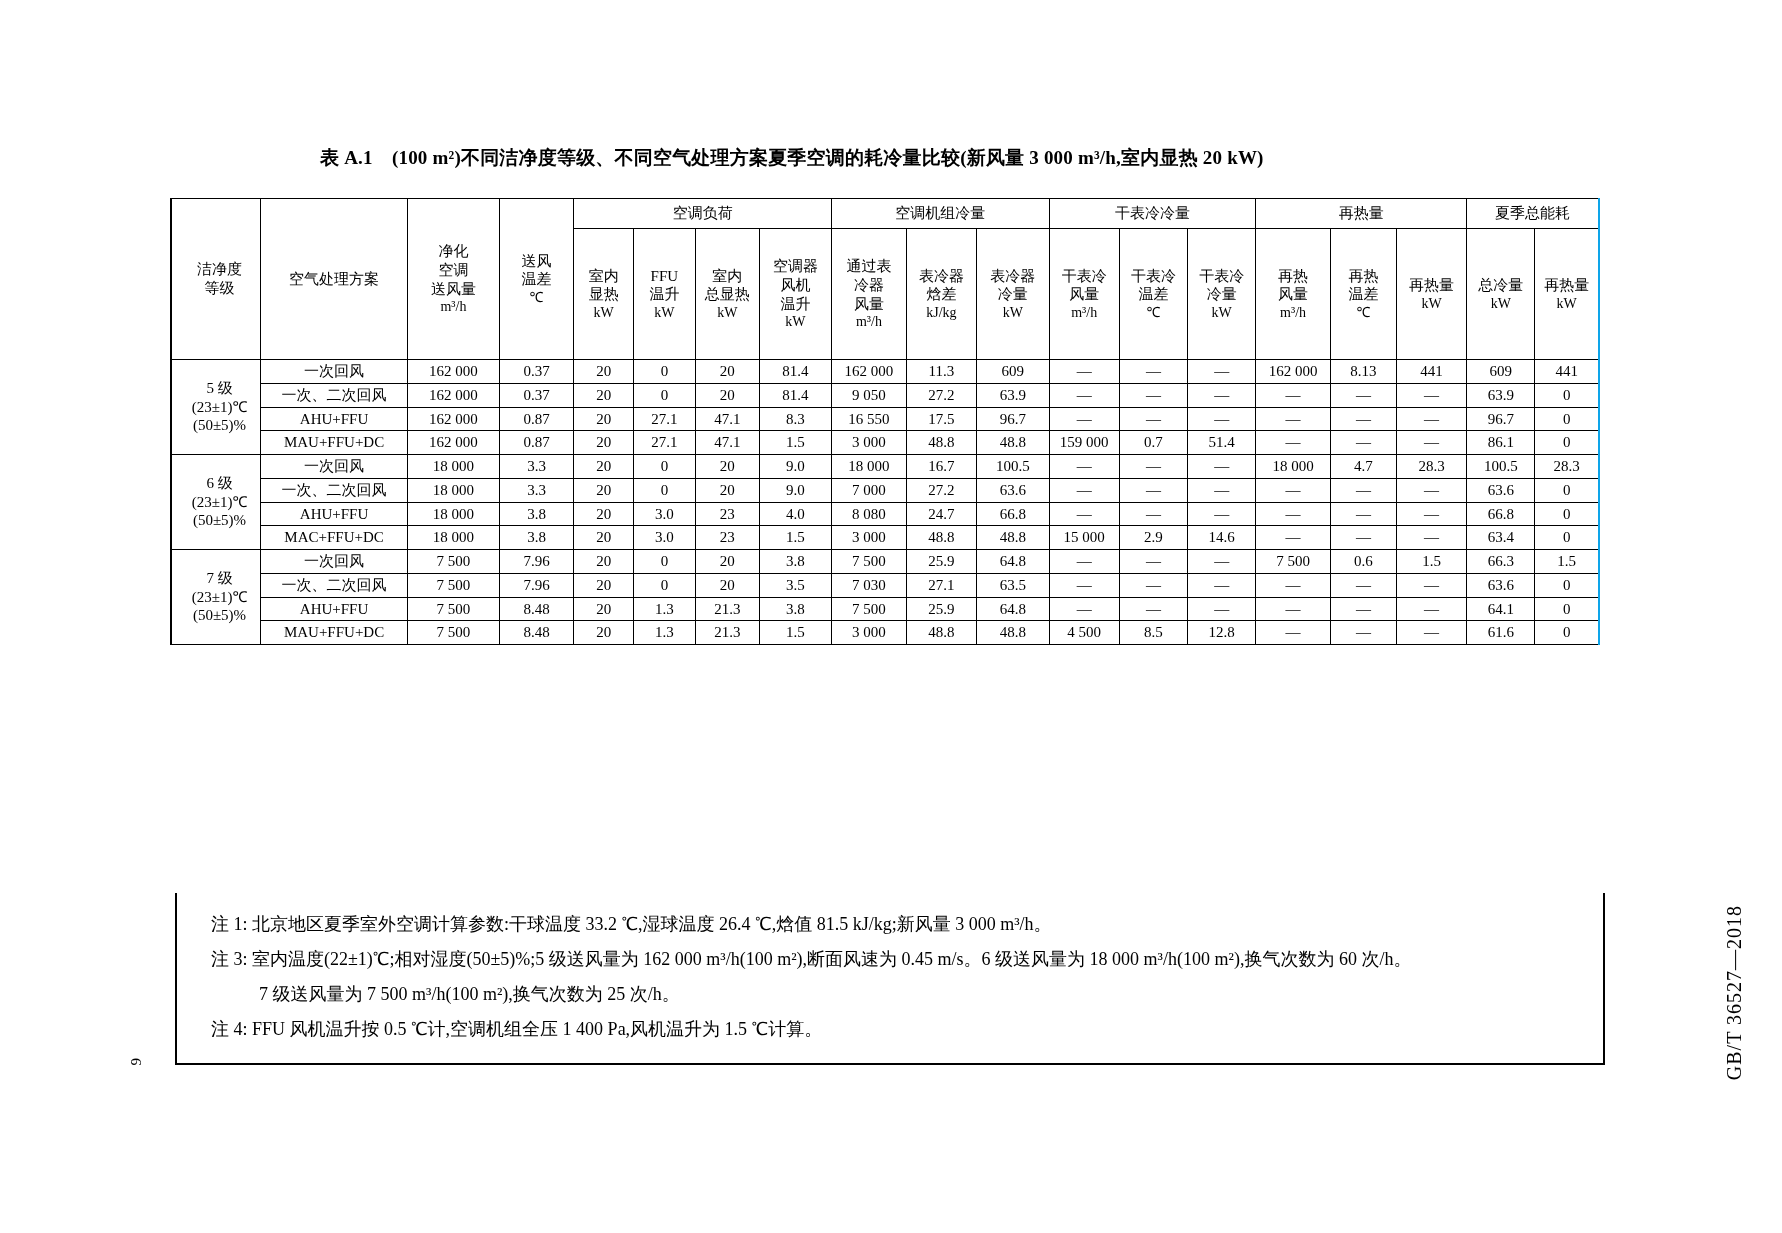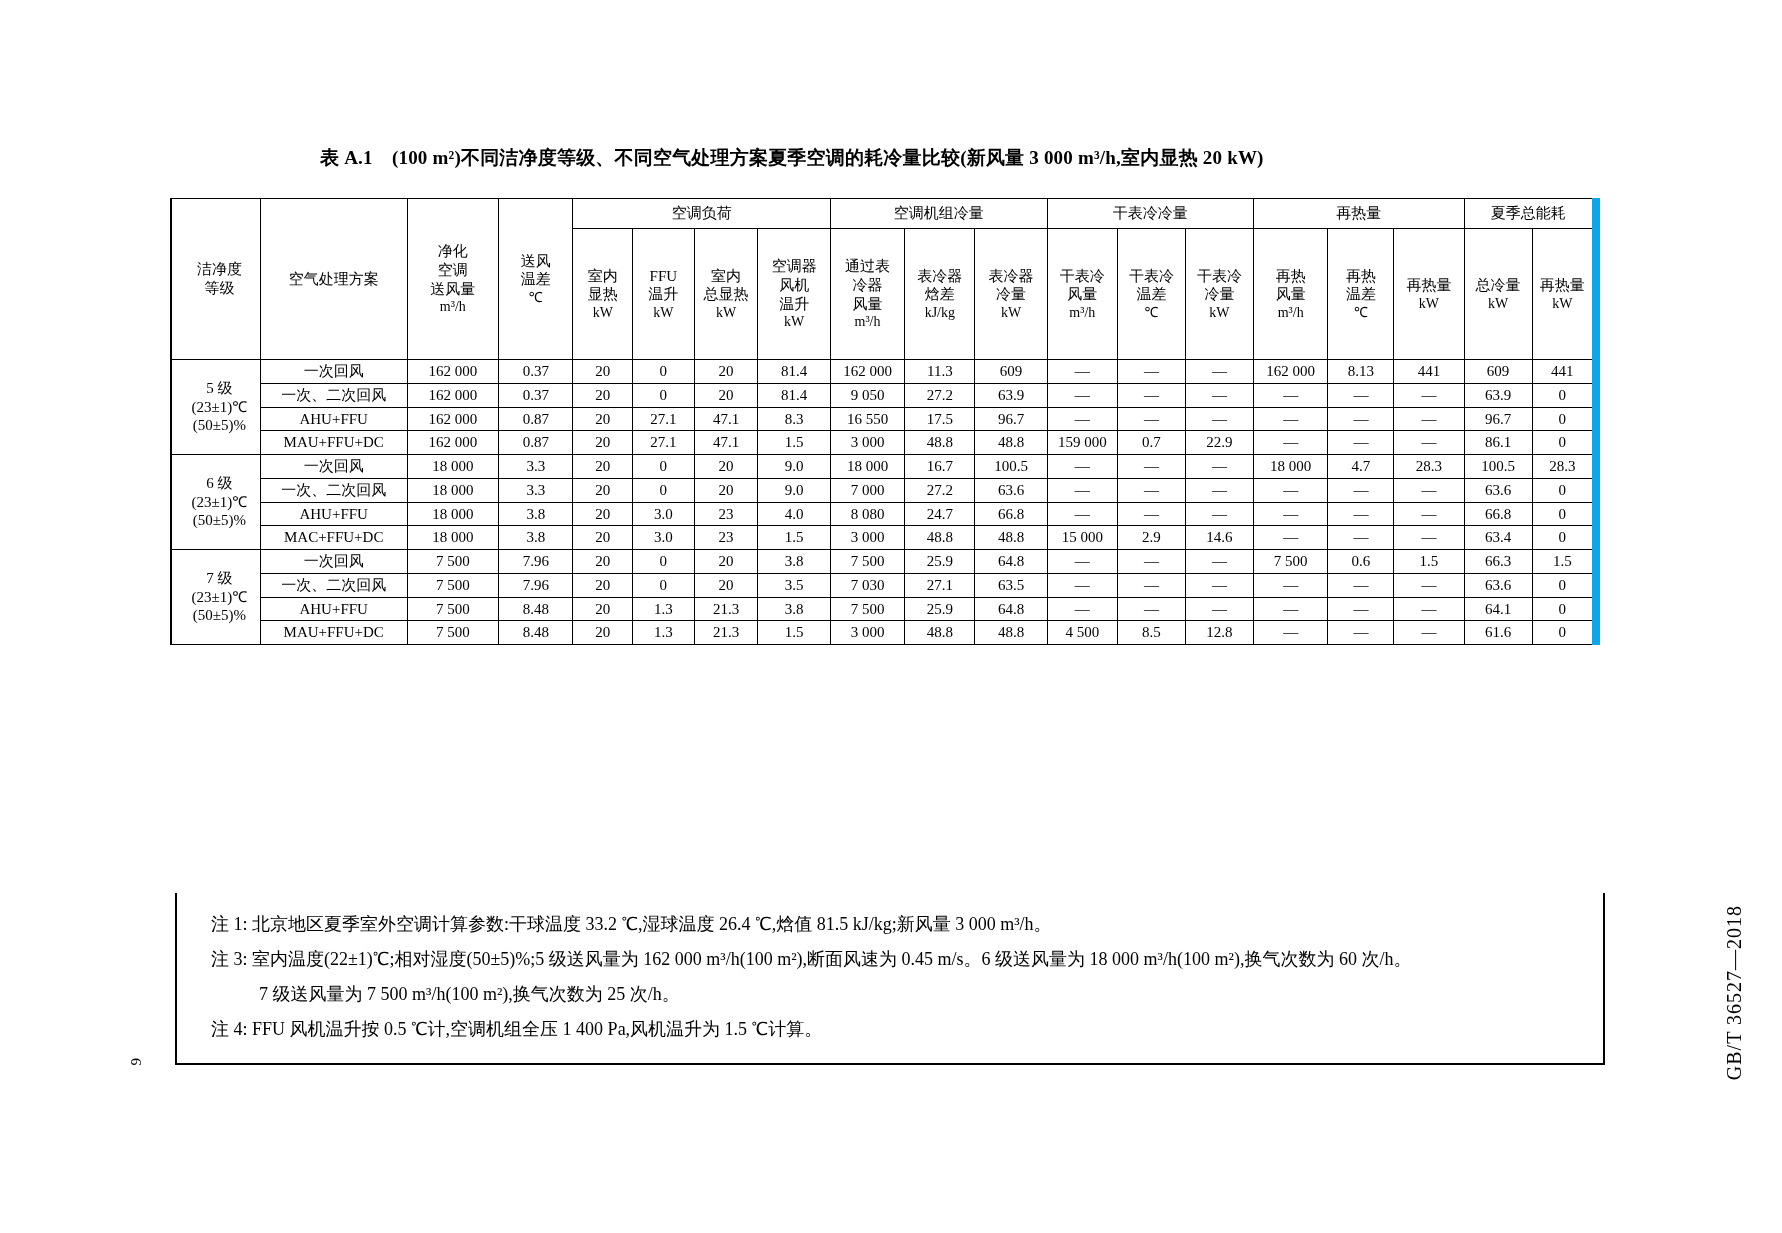--- a/index.html
+++ b/index.html
@@ -44,21 +44,21 @@
   table.main td, table.main th {
     border: 1px solid #000;
     text-align: center;
     vertical-align: middle;
     font-weight: normal;
     font-size: 15px;
     padding: 2px 1px;
     line-height: 1.25;
   }
   table.main .outer-l { border-left: 2px solid #000; padding-left: 8px; }
-  table.main .outer-r { border-right: 8px solid #0ea5e9; }
+  table.main .outer-r { border-right: 2px solid #0ea5e9; }
   .hdr-group {
     font-size: 16px;
     height: 30px;
   }
   .hdr-cell {
     font-size: 15px;
     height: 126px;
     line-height: 1.45;
   }
   .grade-cell {
@@ -315,21 +315,21 @@
           <td>0.87</td>
           <td>20</td>
           <td>27.1</td>
           <td>47.1</td>
           <td>1.5</td>
           <td>3 000</td>
           <td>48.8</td>
           <td>48.8</td>
           <td>159 000</td>
           <td>0.7</td>
-          <td>22.9</td>
+          <td>51.4</td>
           <td>—</td>
           <td>—</td>
           <td>—</td>
           <td>86.1</td>
           <td class="outer-r">0</td>
         </tr>
 
         <tr class="thick-top">
           <td class="grade-cell outer-l" rowspan="4">
             <div>6 级</div>

